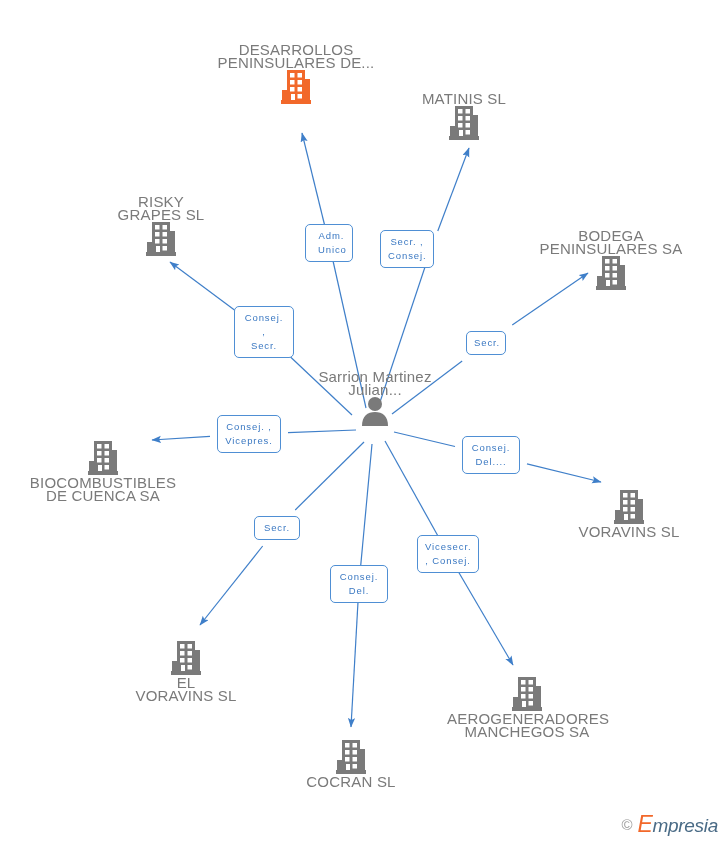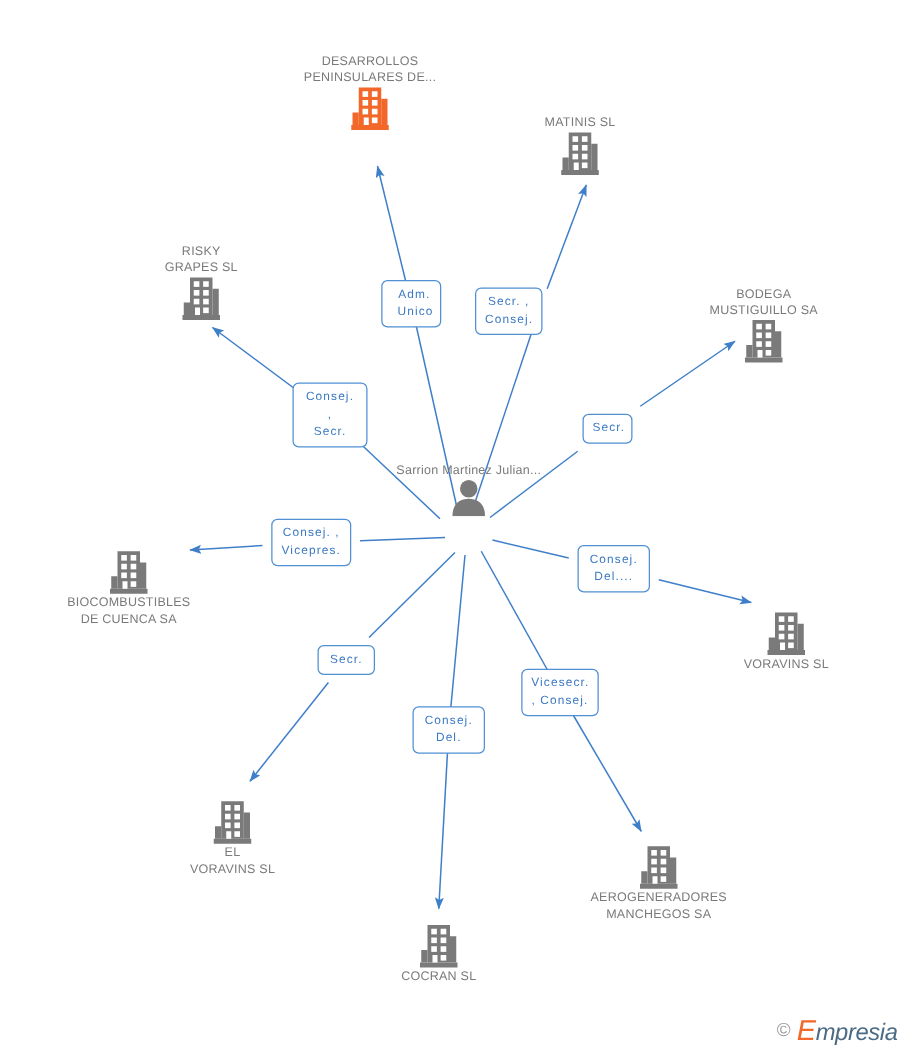--- a/index.html
+++ b/index.html
@@ -27,21 +27,21 @@
   }
   
   .node {
     position: absolute;
     width: 160px;
     margin-left: -80px;
     text-align: center;
     line-height: 13px;
   }
   .node-label {
-    font-size: 10px;
+    font-size: 15px;
     color: #7a7a7a;
     letter-spacing: 0.2px;
     white-space: pre-line;
   }
   .node-icon {
     display: block;
     margin: 0 auto;
   }
   .node.below .node-icon { margin-top: 2px; }
   .node.above .node-label { margin-top: 2px; }
@@ -170,21 +170,21 @@
           <rect x="10" y="11" width="4.5" height="4.5" fill="#ffffff"></rect>
           <rect x="17.5" y="11" width="4.5" height="4.5" fill="#ffffff"></rect>
           <rect x="10" y="18" width="4.5" height="4.5" fill="#ffffff"></rect>
           <rect x="17.5" y="18" width="4.5" height="4.5" fill="#ffffff"></rect>
           <rect x="11" y="25" width="4" height="6" fill="#ffffff"></rect>
           <rect x="17.5" y="25" width="4.5" height="4.5" fill="#ffffff"></rect>
         </svg>
       </div>
       <div class="node above" style="left: 611px; top: 227px;">
         <div class="node-label">BODEGA
-MUSTIGUILLO SA</div>
+PENINSULARES SA</div>
         <svg class="node-icon" width="32" height="36" viewBox="0 0 32 36">
           <rect x="7" y="1" width="18" height="30" fill="#7a7a7a"></rect>
           <rect x="25" y="10" width="5" height="21" fill="#7a7a7a"></rect>
           <rect x="2" y="21" width="5" height="10" fill="#7a7a7a"></rect>
           <rect x="1" y="31" width="30" height="4" fill="#7a7a7a"></rect>
           <rect x="10" y="4" width="4.5" height="4.5" fill="#ffffff"></rect>
           <rect x="17.5" y="4" width="4.5" height="4.5" fill="#ffffff"></rect>
           <rect x="10" y="11" width="4.5" height="4.5" fill="#ffffff"></rect>
           <rect x="17.5" y="11" width="4.5" height="4.5" fill="#ffffff"></rect>
           <rect x="10" y="18" width="4.5" height="4.5" fill="#ffffff"></rect>

